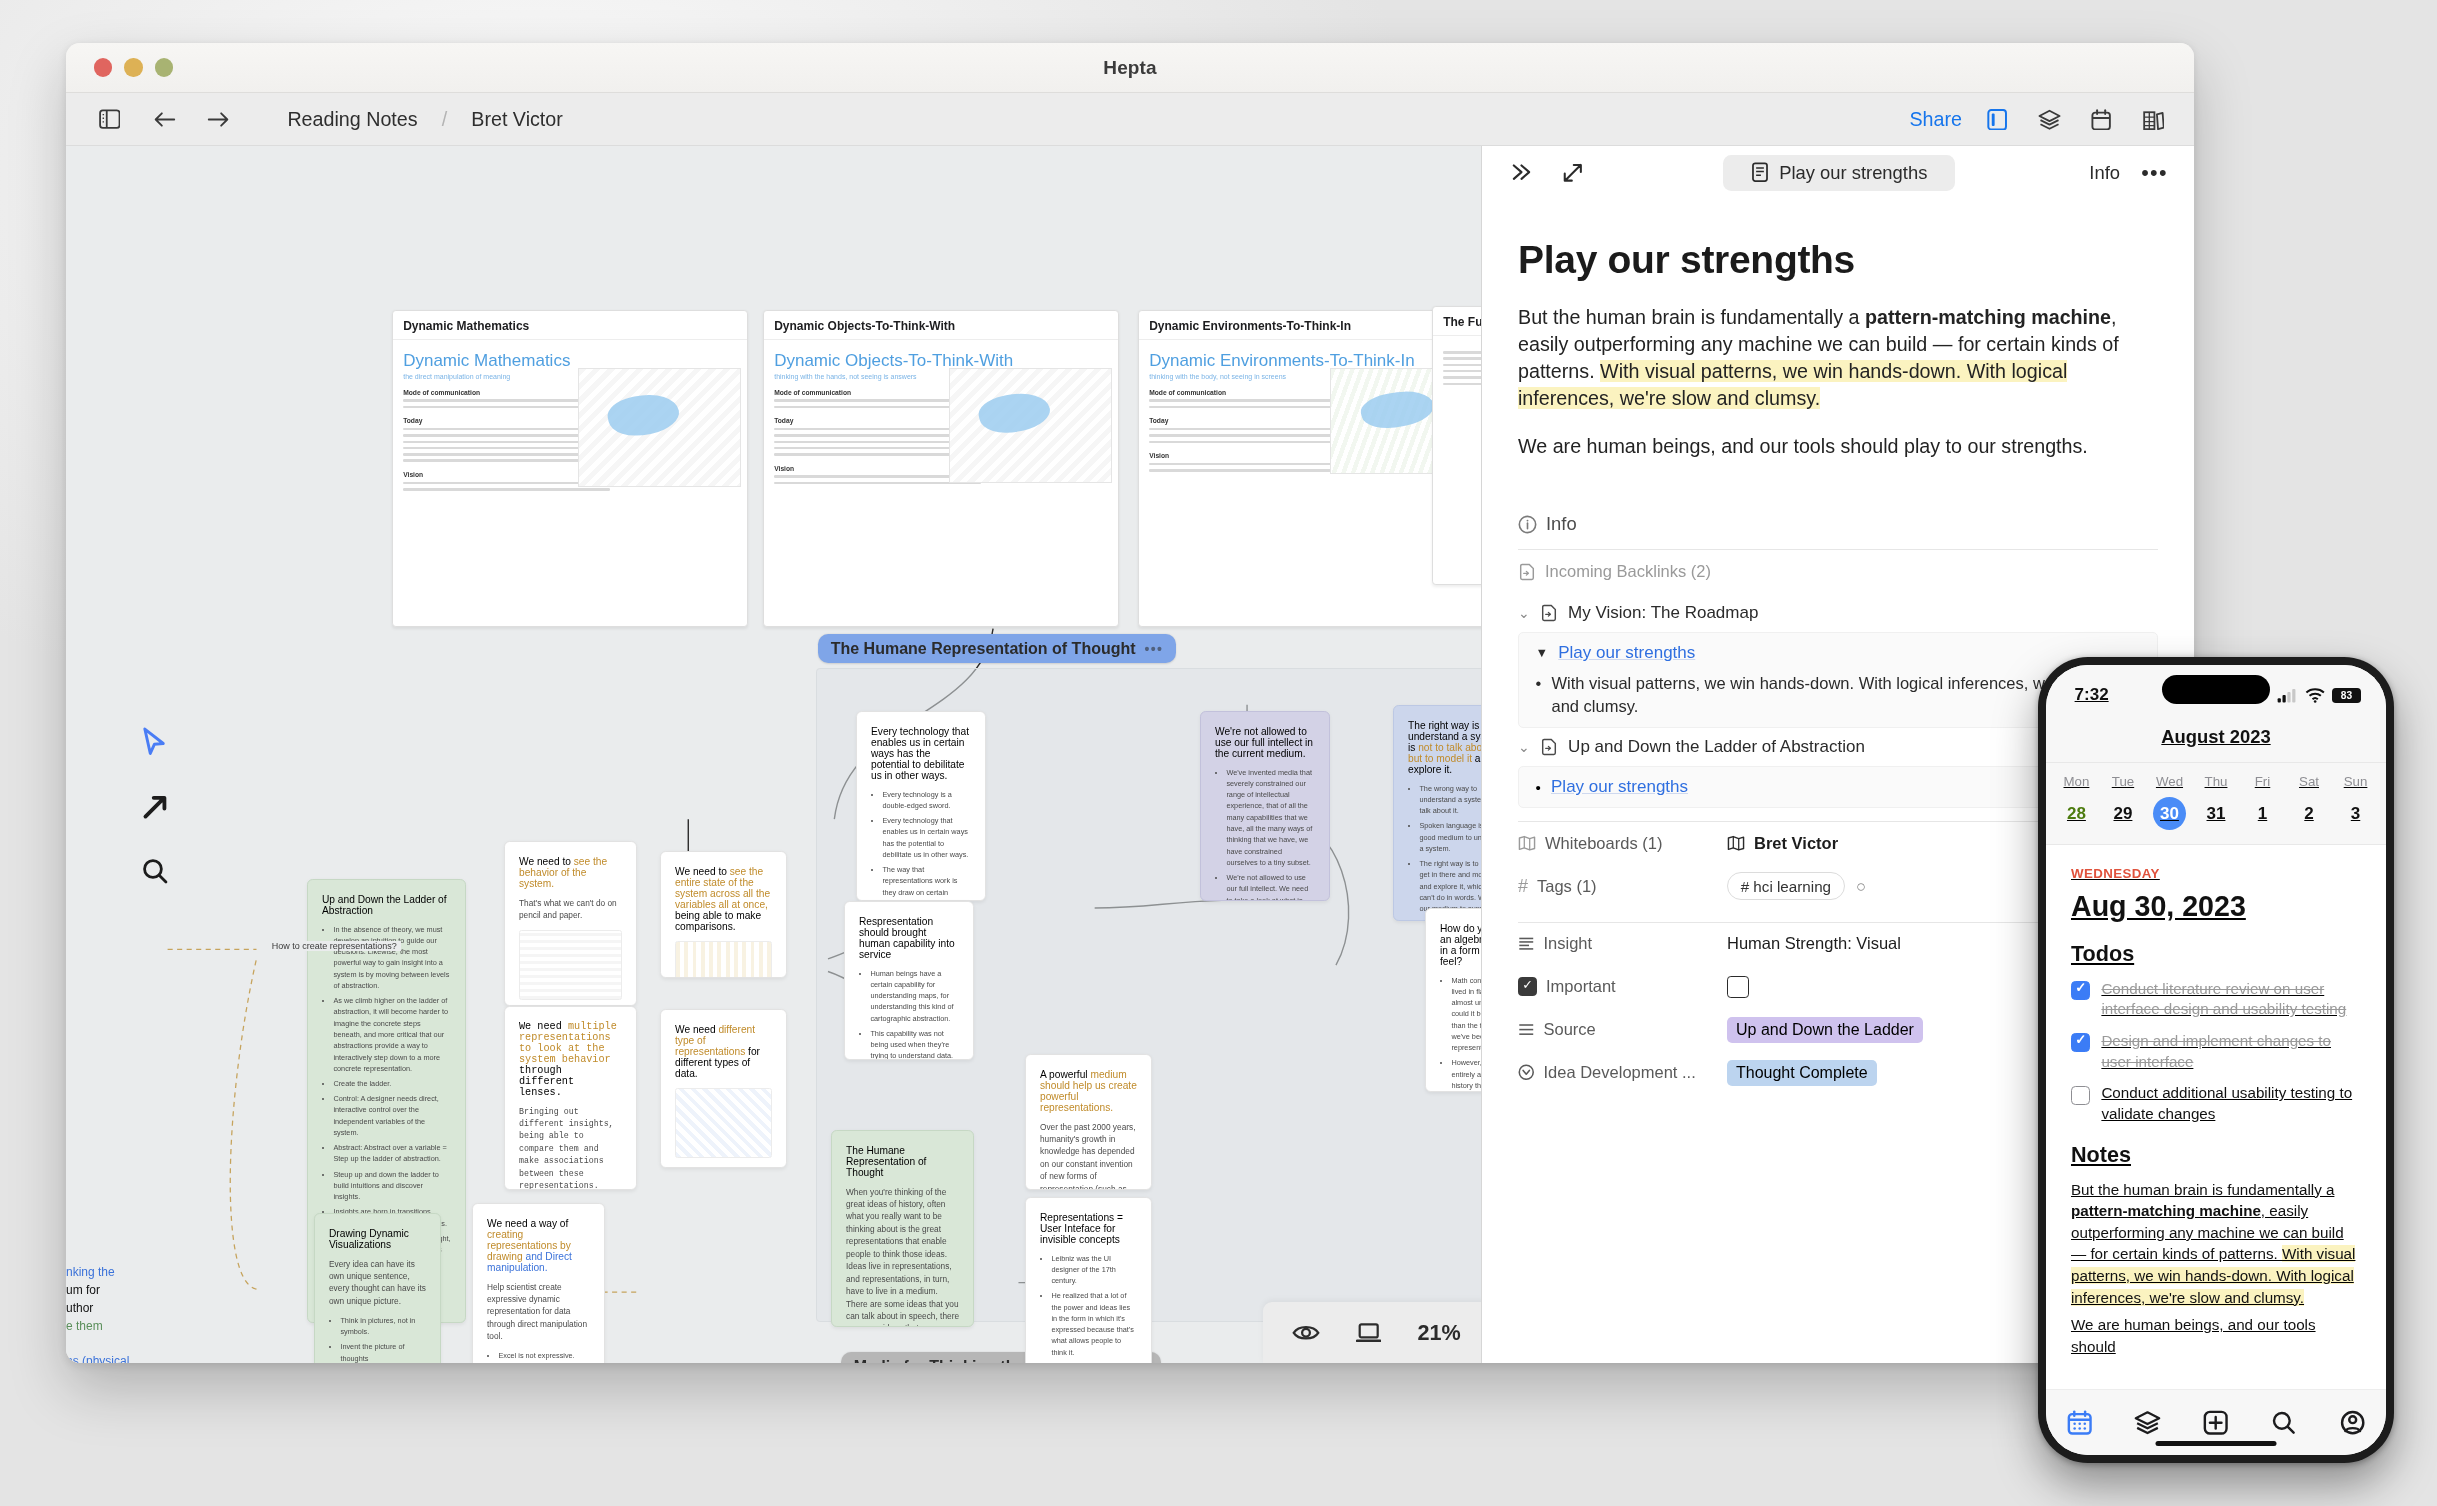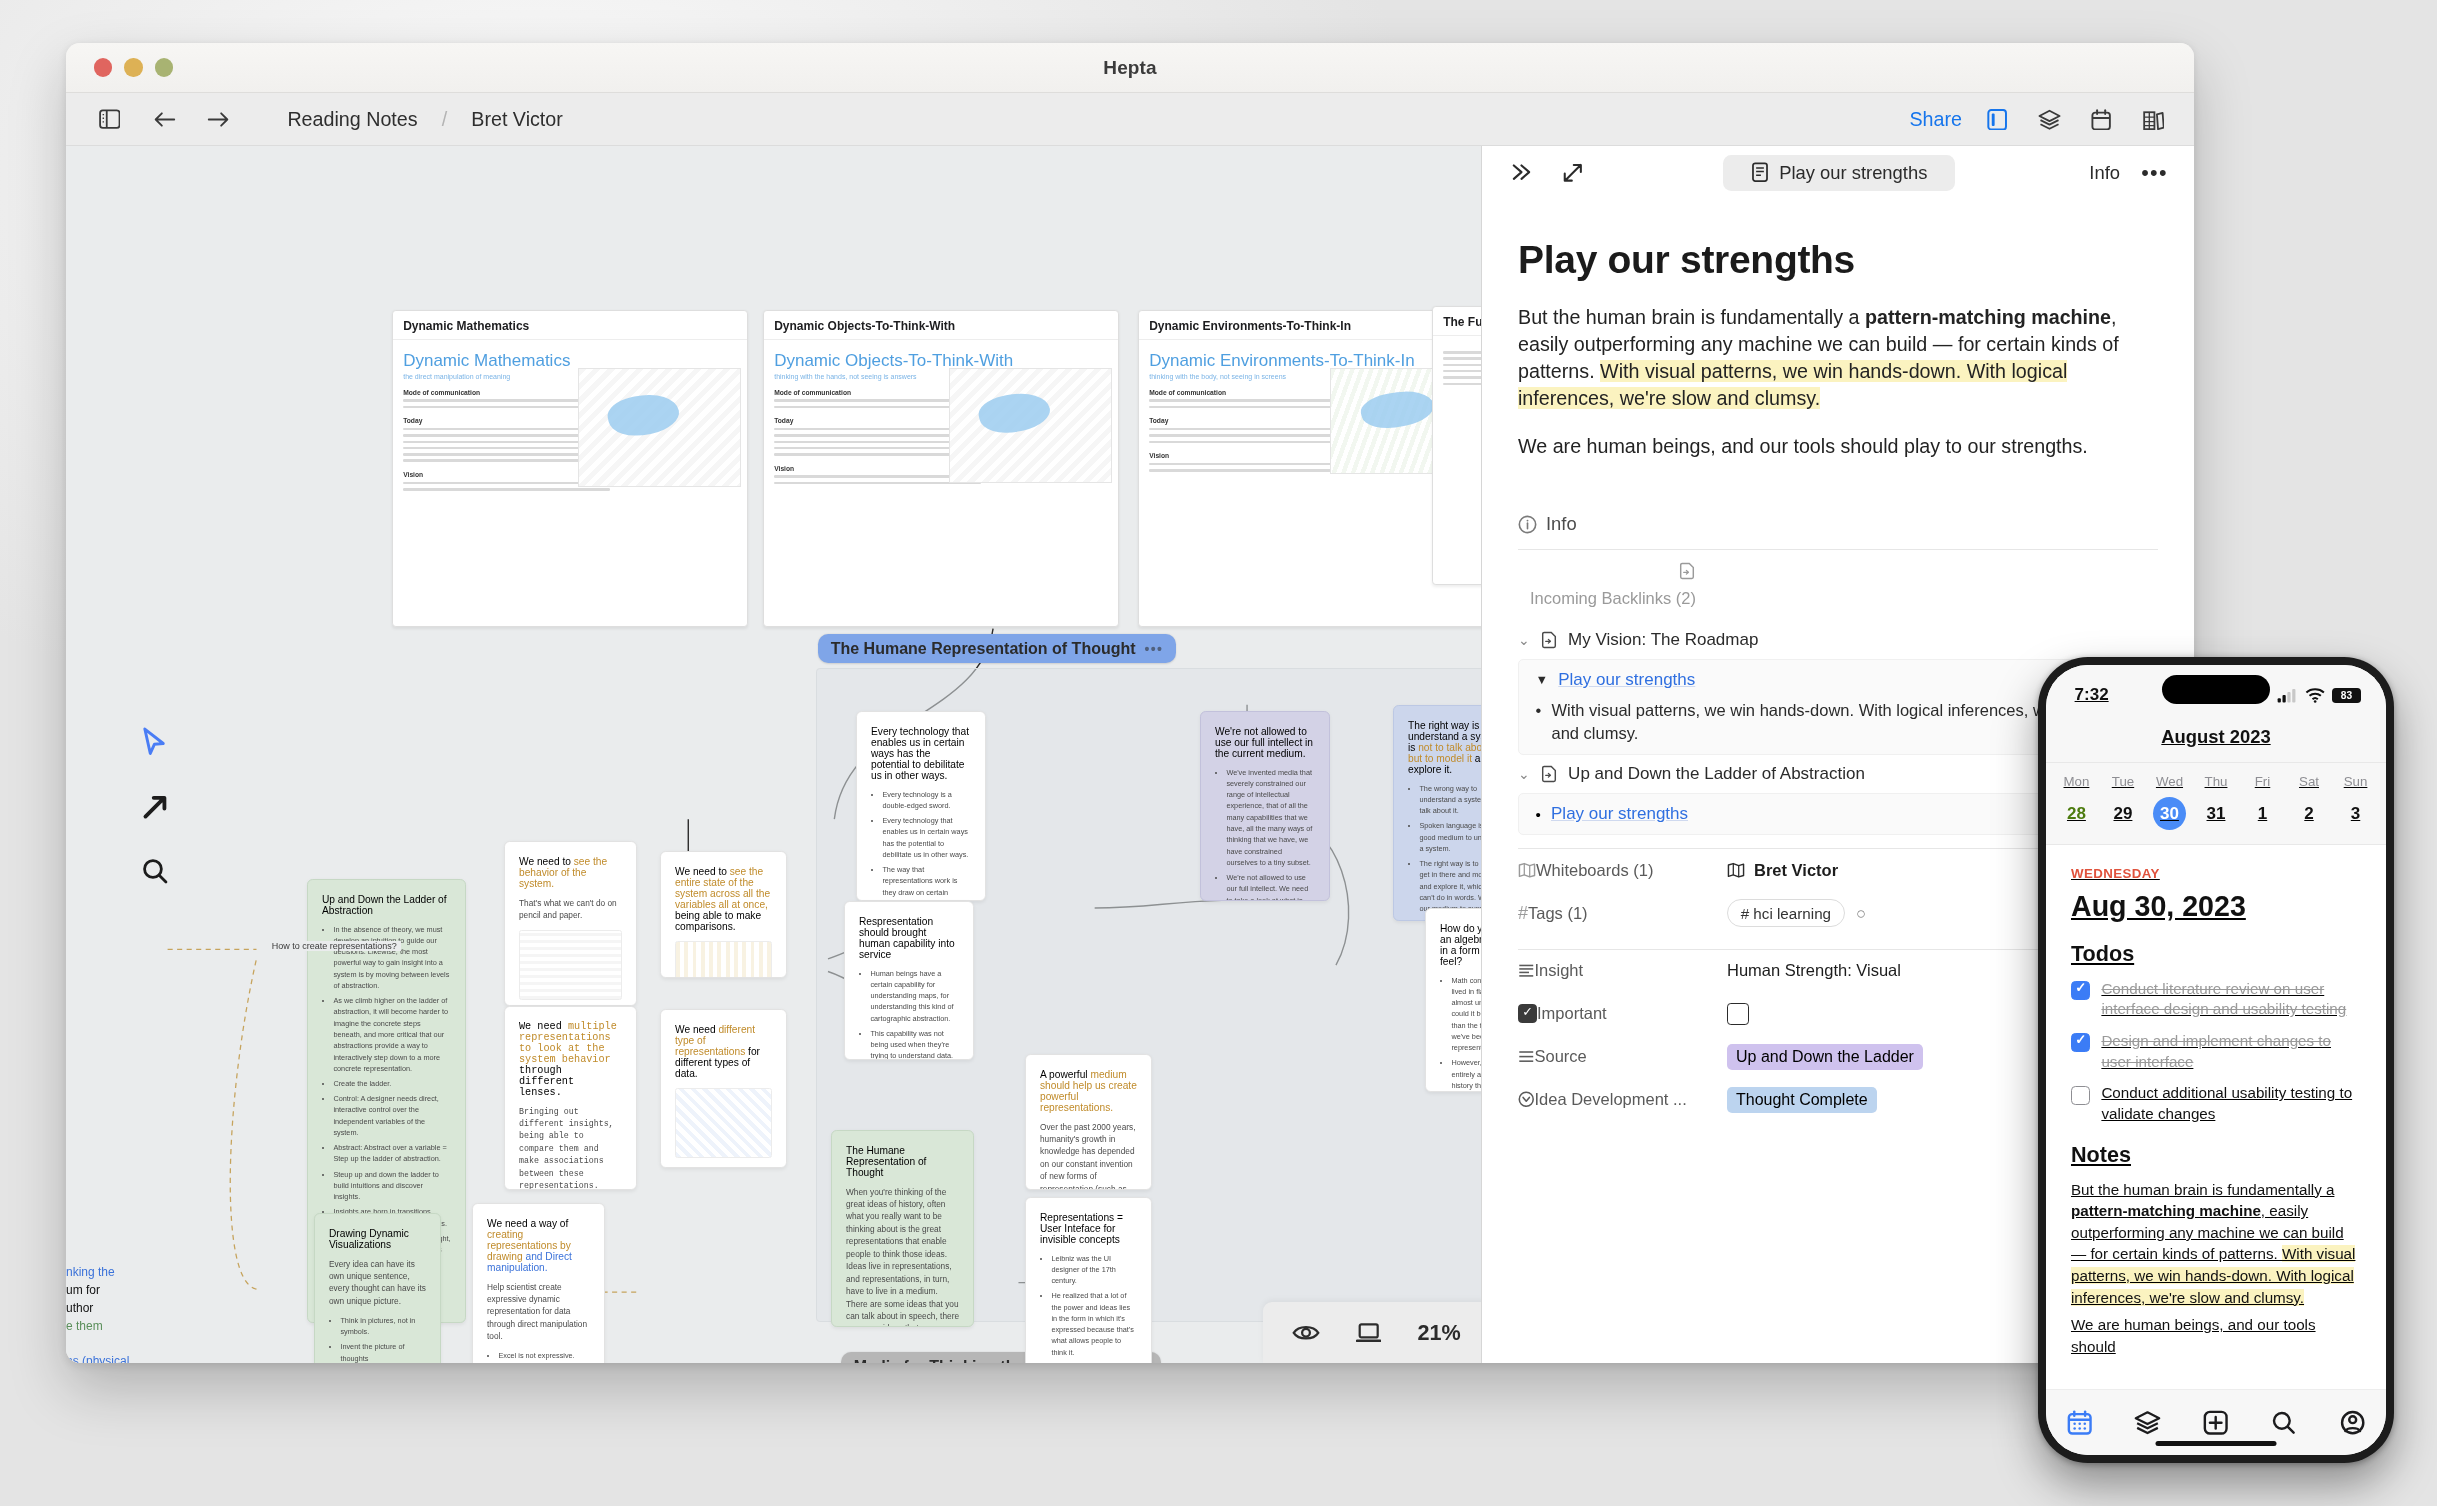--- a/index.html
+++ b/index.html
@@ -161,28 +161,28 @@
   .doc-p{ font-size:19.7px; line-height:1.37; color:#232323; margin-top:21.6px; }
   .doc-p b{ font-weight:700; }
   .mark{ background:#fbf3c0; }
   
   #info-head{
     display:flex; align-items:center; gap:9px; margin-top:53px;
     font-size:18.4px; color:#4c4c4c;
   }
   .info-div{ height:0.6px; background:#e6e6e6; margin-top:14px; }
   .info-row{ display:flex; align-items:center; gap:10.2px; padding:12.7px 0; font-size:16.5px; }
-  .info-label{ color:#9a9a9a; display:flex; align-items:flex-end; gap:9px; min-width:178px;flex-direction:column;}
+  .info-label{ color:#9a9a9a; display:flex; align-items:flex-end; gap:9px; min-width:178px;}
   .bl-group{ margin-left:0; }
   .bl-title{ display:flex; align-items:center; gap:10.2px; font-size:17px; color:#2b2b2b; padding:9px 0;}
   .bl-box{ background:#fafafa; border:0.6px solid #f0f0f0; border-radius:5.1px; padding:10.2px 16.5px; }
   .bl-link{ color:#2f6fe0; text-decoration:underline; text-decoration-color:#cfd9ef; font-size:17px; }
   .bl-bullet{ display:flex; gap:10.2px; margin-top:9px; font-size:16.5px; color:#2b2b2b; line-height:1.35;}
   .prop-row{ display:flex; align-items:center; min-height:43px; font-size:16.5px; }
-  .prop-label{ width:209px; color:#5a5a5a; display:flex; align-items:center; }
+  .prop-label{ width:209px; color:#5a5a5a; display:flex; align-items:center; gap:9px; }
   .prop-val{ color:#1d1d1d; }
   .chip{ border-radius:5.1px; padding:3.8px 9px; font-size:16px; display:inline-block;}
   .chip.purple{ background:#cfc2ee; }
   .chip.blue{ background:#bcd4ef; }
   .tag-pill{
     border:0.6px solid #dcdcdc; border-radius:634px; padding:4.4px 12.7px; font-size:15.2px; color:#333;
   }
   .cbox{ width:21.6px;height:21.6px;border:1.9px solid #2b2b2b;border-radius:3.8px; }
   .cbox.dark{ background:#3a3a3a; border-color:#3a3a3a; position:relative; width:19px;height:19px;}
   .cbox.dark::after{ content:"✓"; color:#fff; font-size:12.7px; position:absolute; left:3.2px; top:-1.3px;}

